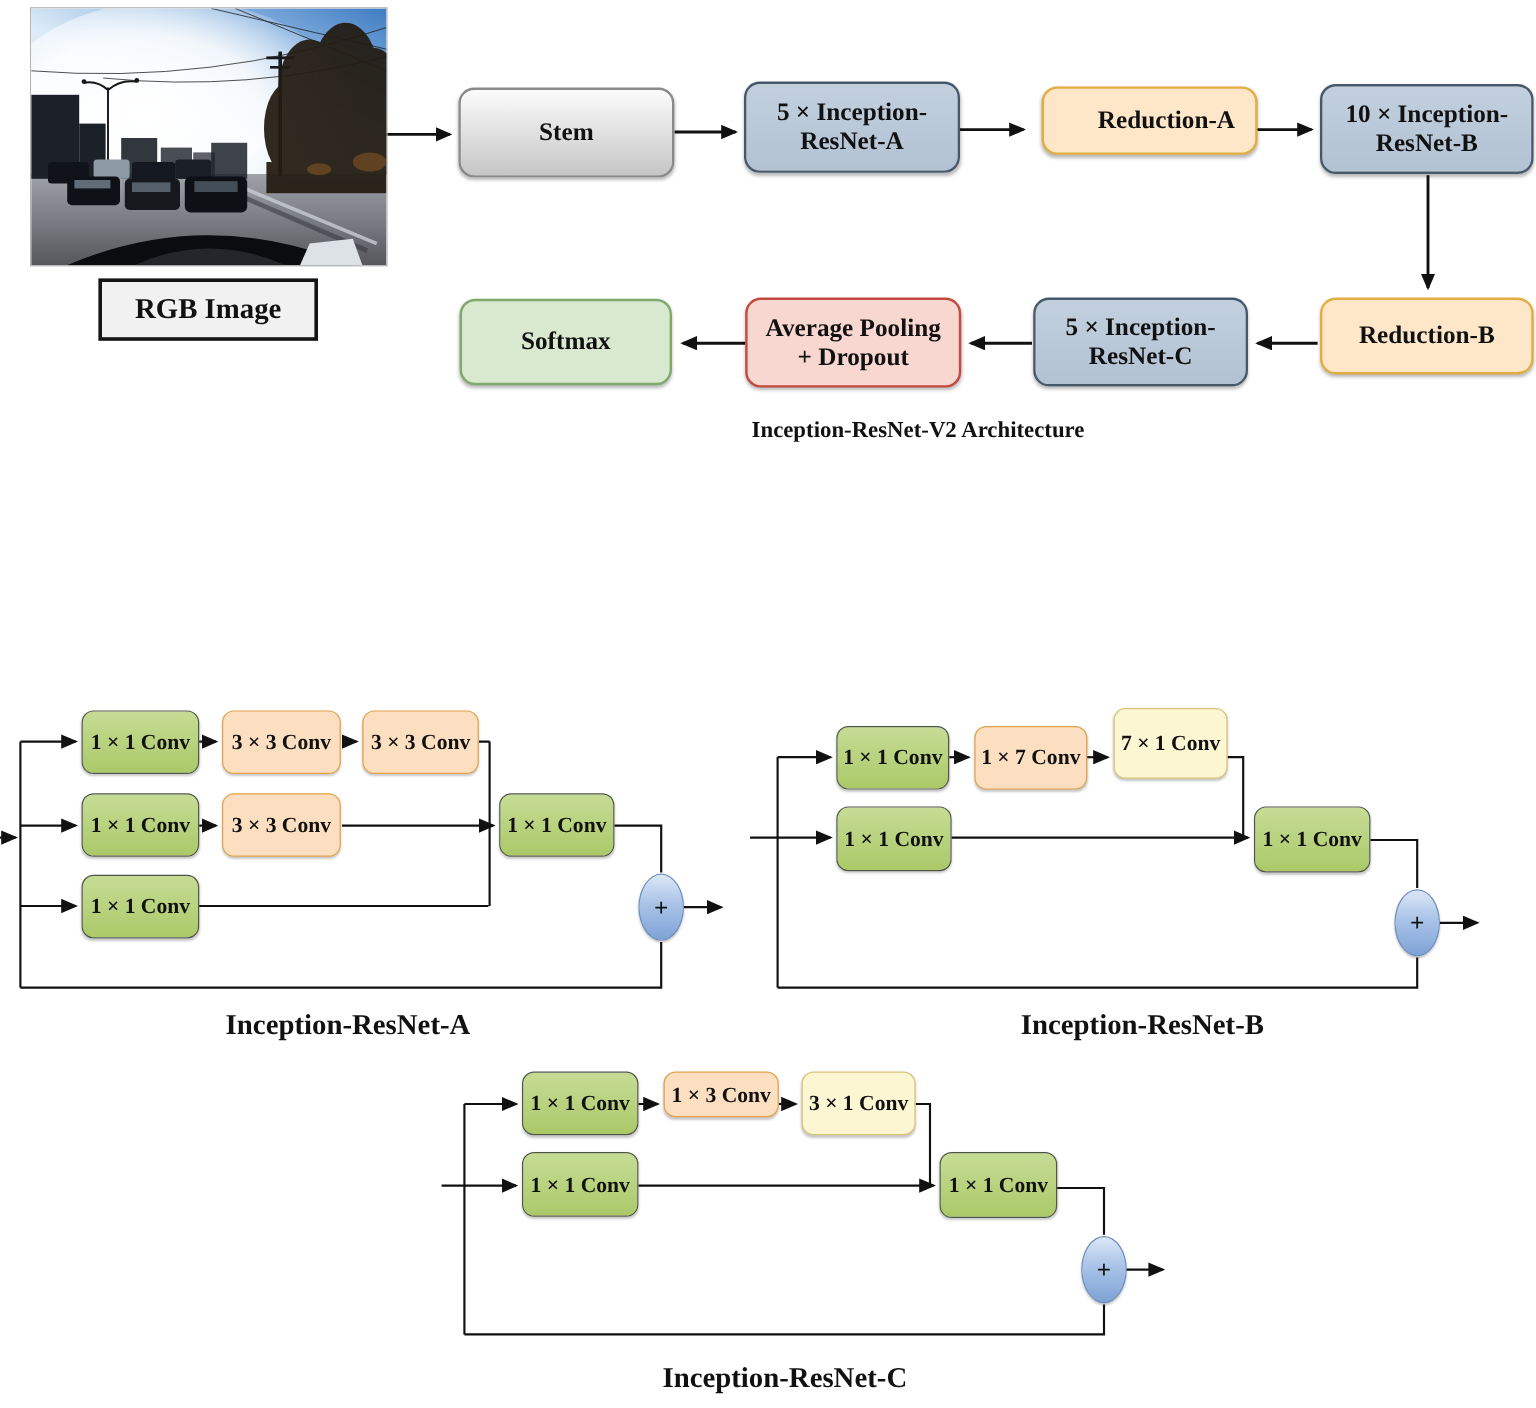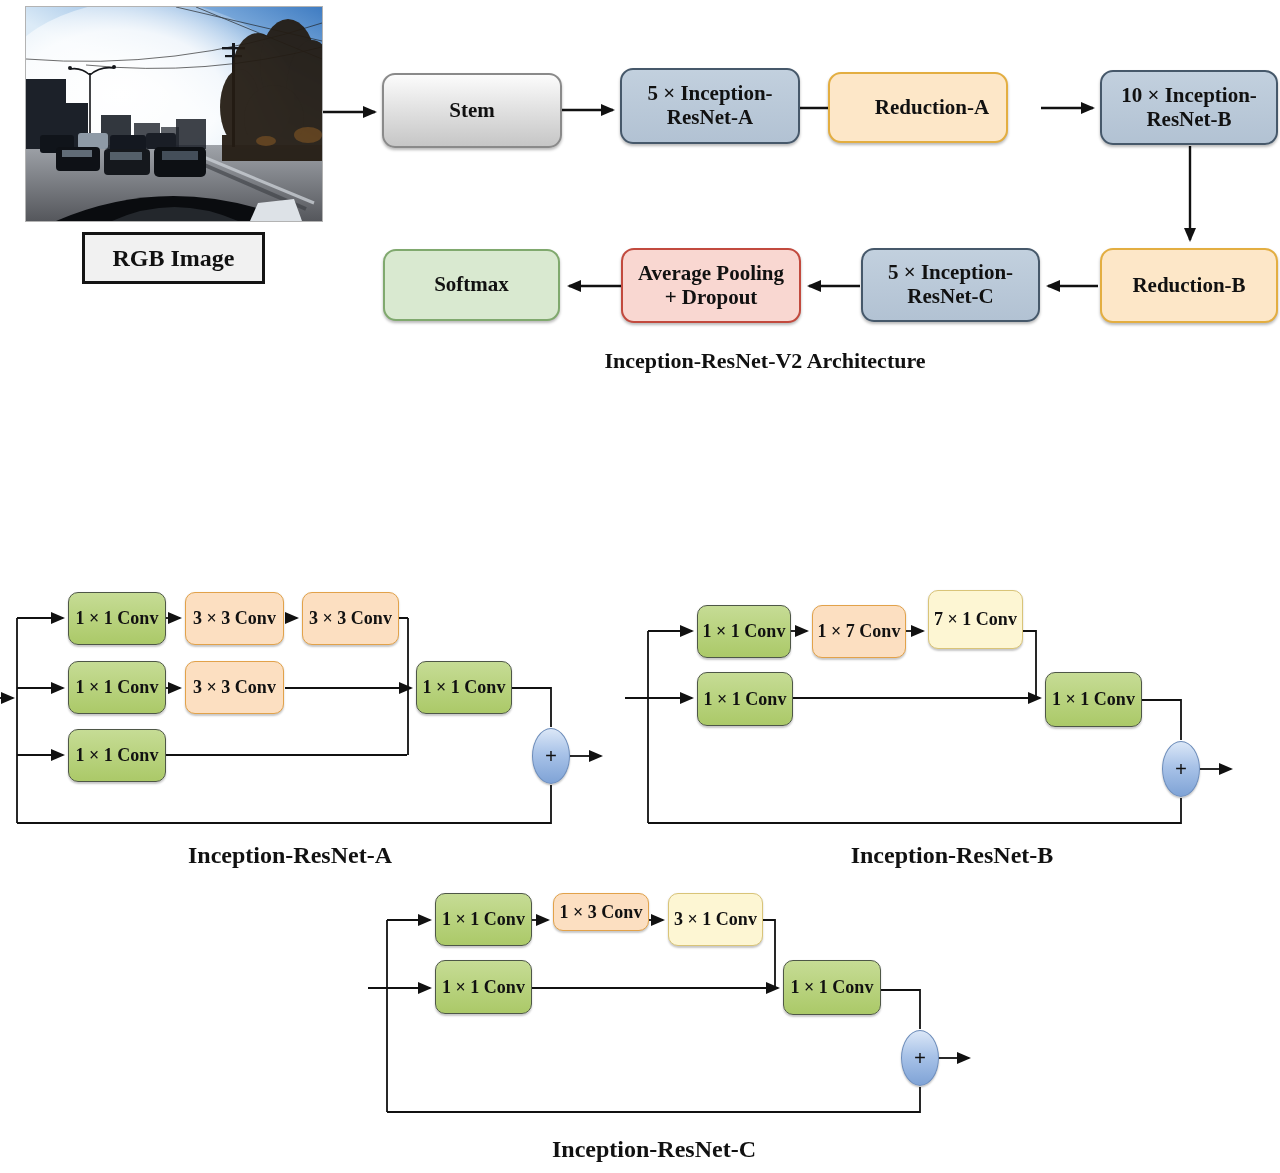--- a/index.html
+++ b/index.html
@@ -16,21 +16,21 @@
   }
   .big { font-size:21px; line-height:1.12; border-radius:13px; padding:2px 8px;
          box-shadow:0 2px 3px rgba(0,0,0,.28); }
   .stem-box     { background:linear-gradient(180deg,#fcfcfc 0%,#e3e3e3 45%,#c6c6c6 100%); border:2px solid #8a8a8a; }
   .blue-box     { background:linear-gradient(180deg,#c2d0de,#b2c2d3); border:2px solid #46586a; }
   .reduction-box{ background:#fde7c8; border:2px solid #e3ae41; }
   .softmax-box  { background:#d9e9d0; border:2px solid #80a96e; }
   .avgpool-box  { background:#f9d7d1; border:2px solid #c24a3e; }
   .rgb-label    { background:#f1f1f1; border:3px solid #141414; font-size:24px; border-radius:0; box-shadow:none; }
   .title, .caption { position:absolute; font-weight:bold; text-align:center; }
-  .title   { font-size:22px; }
+  .title   { font-size:19px; }
   .caption { font-size:24px; }
   .conv {
     font-size:18px; line-height:1.05; border-radius:10px; padding:2px 4px;
     box-shadow:0 1.5px 2px rgba(0,0,0,.22);
   }
   .conv.green  { background:linear-gradient(180deg,#c6dc95,#abc968); border:1.6px solid #4e5747; }
   .conv.peach  { background:#fcdfc1; border:1.6px solid #e2a24a; }
   .conv.yellow { background:#fdf6d3; border:1.6px solid #d9c478; }
   .node {
     position:absolute; width:38px; height:56px; border-radius:50%;
@@ -178,23 +178,23 @@
       </g>
       <path d="M30 214 Q146 164 268 214 Z" fill="#0a0c0f"></path>
       <path d="M86 214 Q148 186 212 214 Z" fill="#23272c"></path>
       <path d="M224 214 L232 196 L268 192 L276 214 Z" fill="#dde2e7"></path>
     </svg>
   </div>
 
   <div class="box big rgb-label" style="left:82px; top:232px; width:183px; height:52px;">RGB Image</div>
   <div class="box big stem-box" style="left:382px; top:73px; width:180px; height:75px;">Stem</div>
   <div class="box big blue-box" style="left:620px; top:68px; width:180px; height:76px;">5 × Inception-ResNet-A</div>
-  <div class="box big reduction-box" style="left:828px; top:72px; width:180px; height:71px;padding-left:36px;">Reduction-A</div>
+  <div class="box big reduction-box" style="left:868px; top:72px; width:180px; height:57px;padding-left:36px;">Reduction-A</div>
   <div class="box big blue-box" style="left:1100px; top:70px; width:178px; height:75px;">10 × Inception-ResNet-B</div>
-  <div class="box big reduction-box" style="left:1100px; top:248px; width:178px; height:75px;">Reduction-B</div>
+  <div class="box big reduction-box" style="left:1100px; top:248px; width:178px; height:64px;">Reduction-B</div>
   <div class="box big blue-box" style="left:861px; top:248px; width:179px; height:74px;">5 × Inception-ResNet-C</div>
   <div class="box big avgpool-box" style="left:621px; top:248px; width:180px; height:75px;">Average Pooling + Dropout</div>
   <div class="box big softmax-box" style="left:383px; top:249px; width:177px; height:72px;">Softmax</div>
   <div class="title" style="left:480px; top:348px; width:570px;">Inception-ResNet-V2 Architecture</div>
 
   <div class="box conv green" style="left:68px;  top:592px; width:98px; height:53px;">1 × 1 Conv</div>
   <div class="box conv peach" style="left:185px; top:592px; width:99px; height:53px;">3 × 3 Conv</div>
   <div class="box conv peach" style="left:302px; top:592px; width:97px; height:53px;">3 × 3 Conv</div>
   <div class="box conv green" style="left:68px;  top:661px; width:98px; height:53px;">1 × 1 Conv</div>
   <div class="box conv peach" style="left:185px; top:661px; width:99px; height:53px;">3 × 3 Conv</div>

